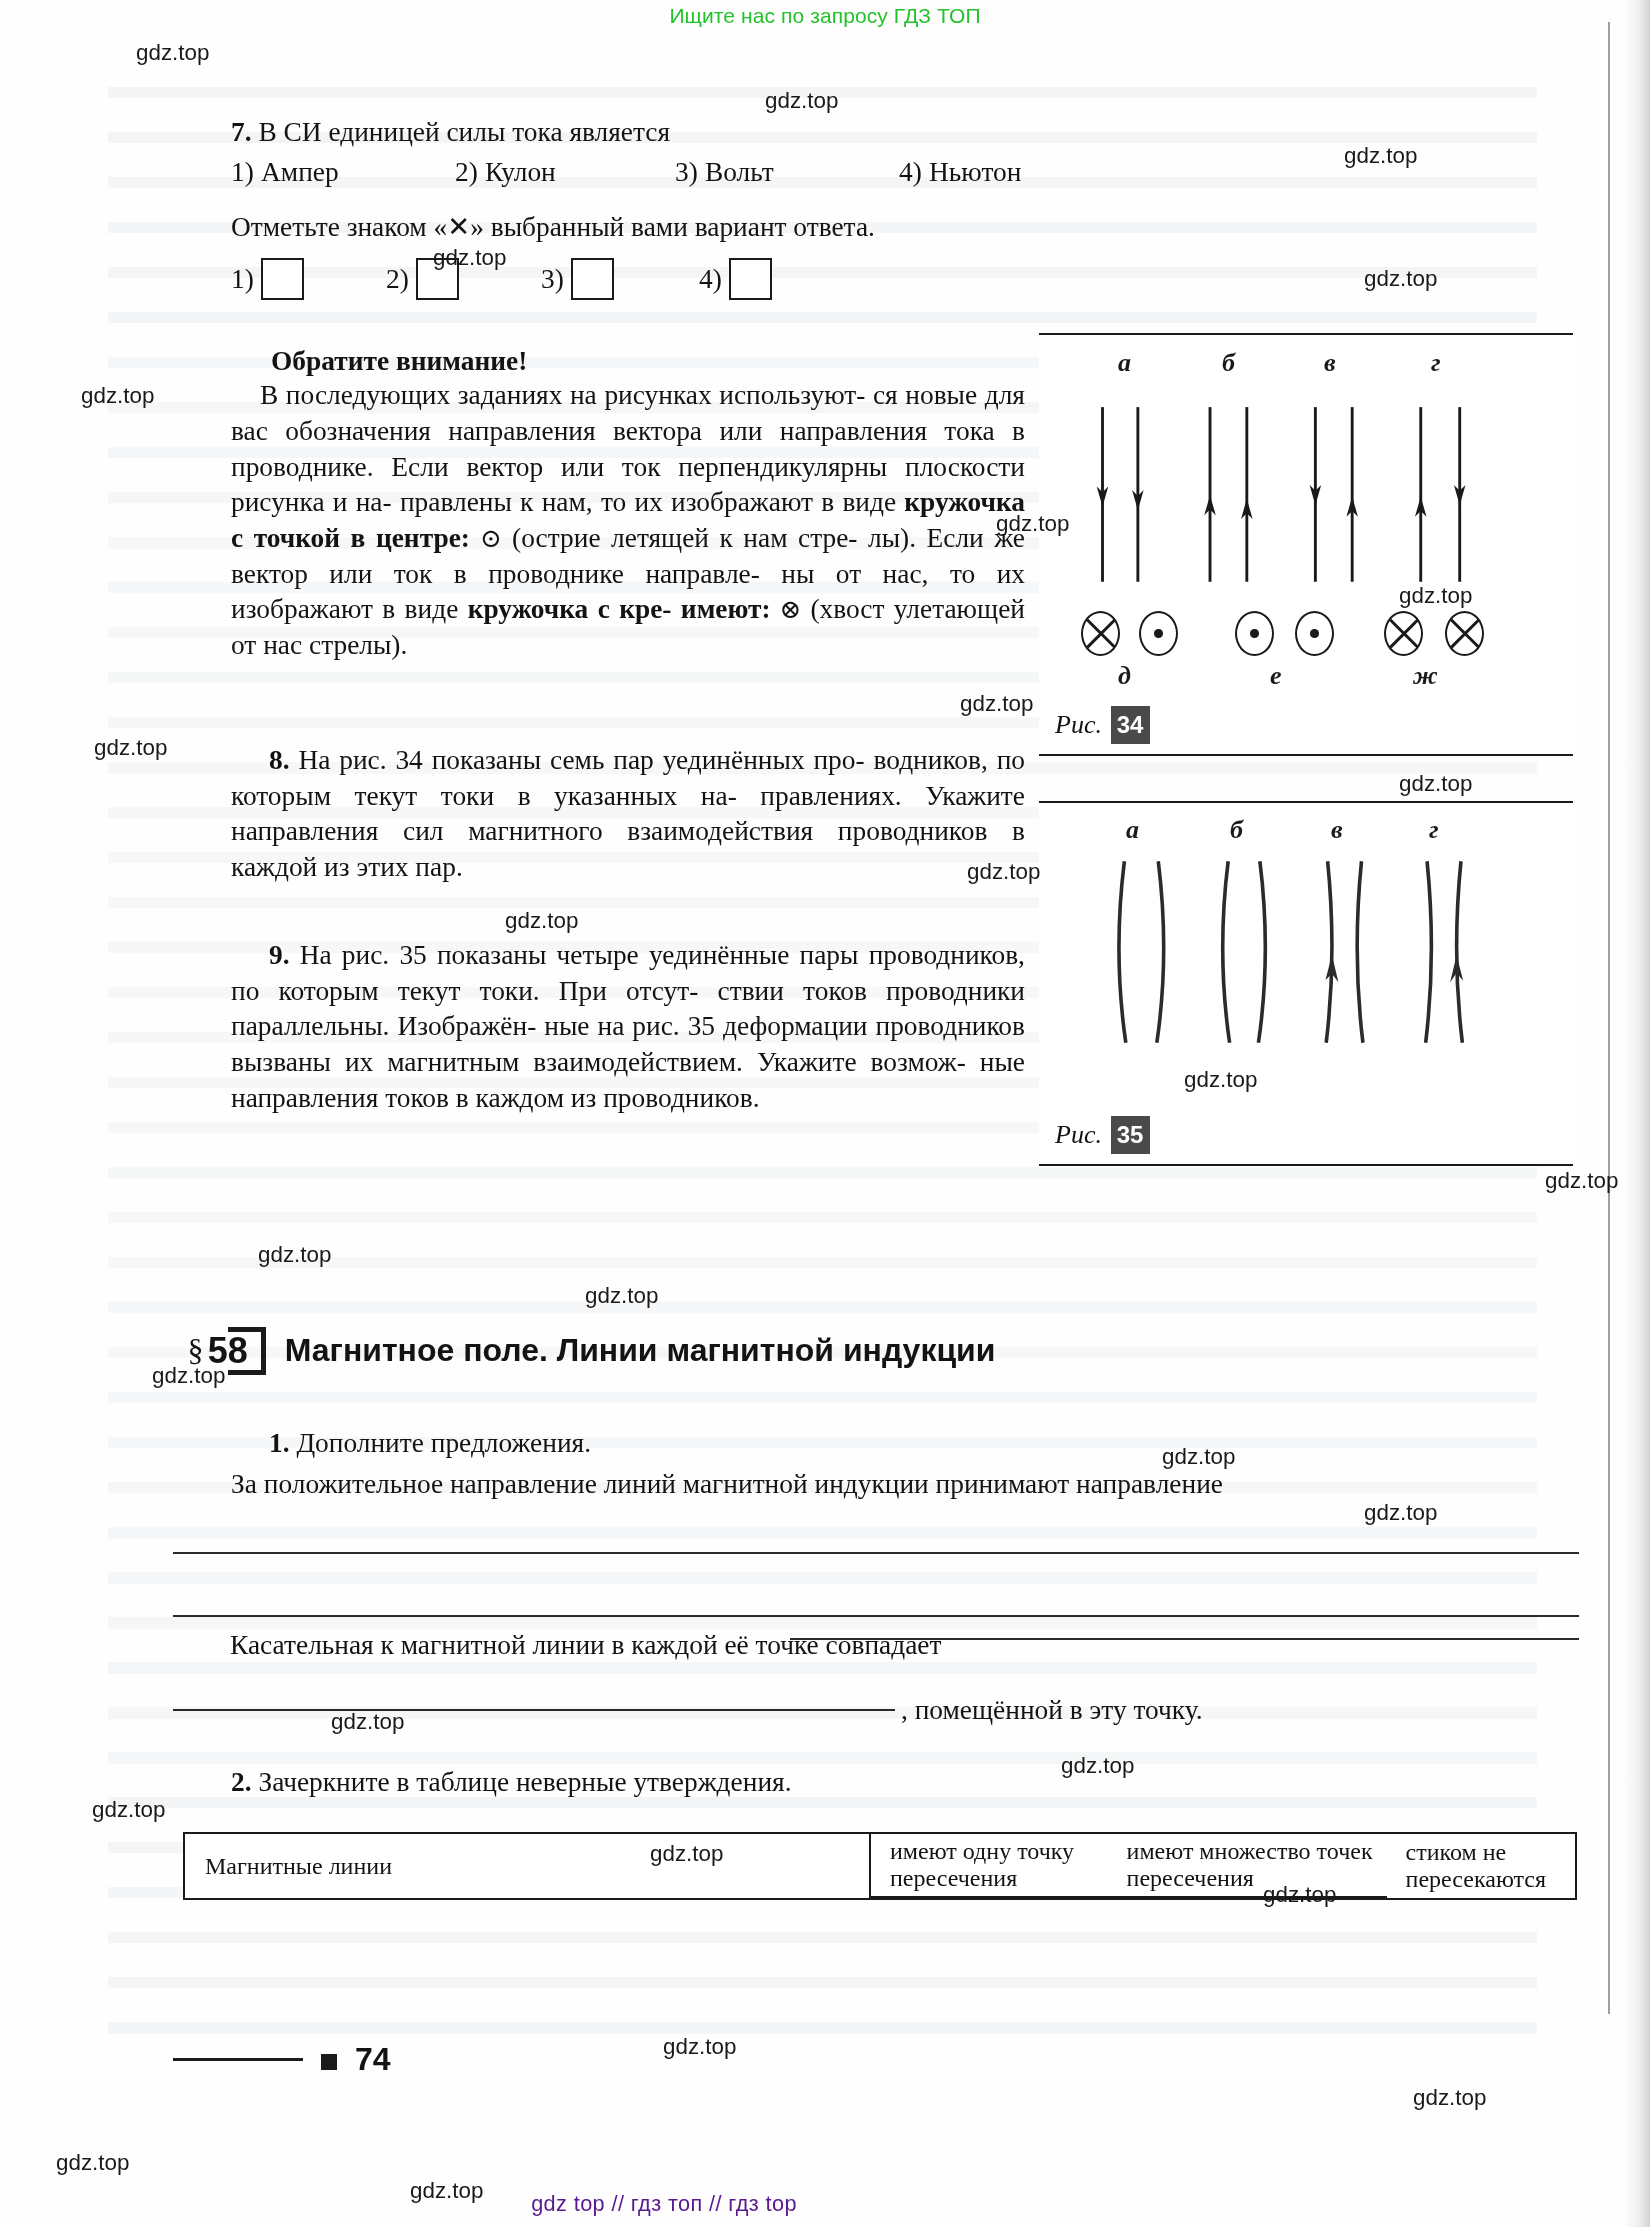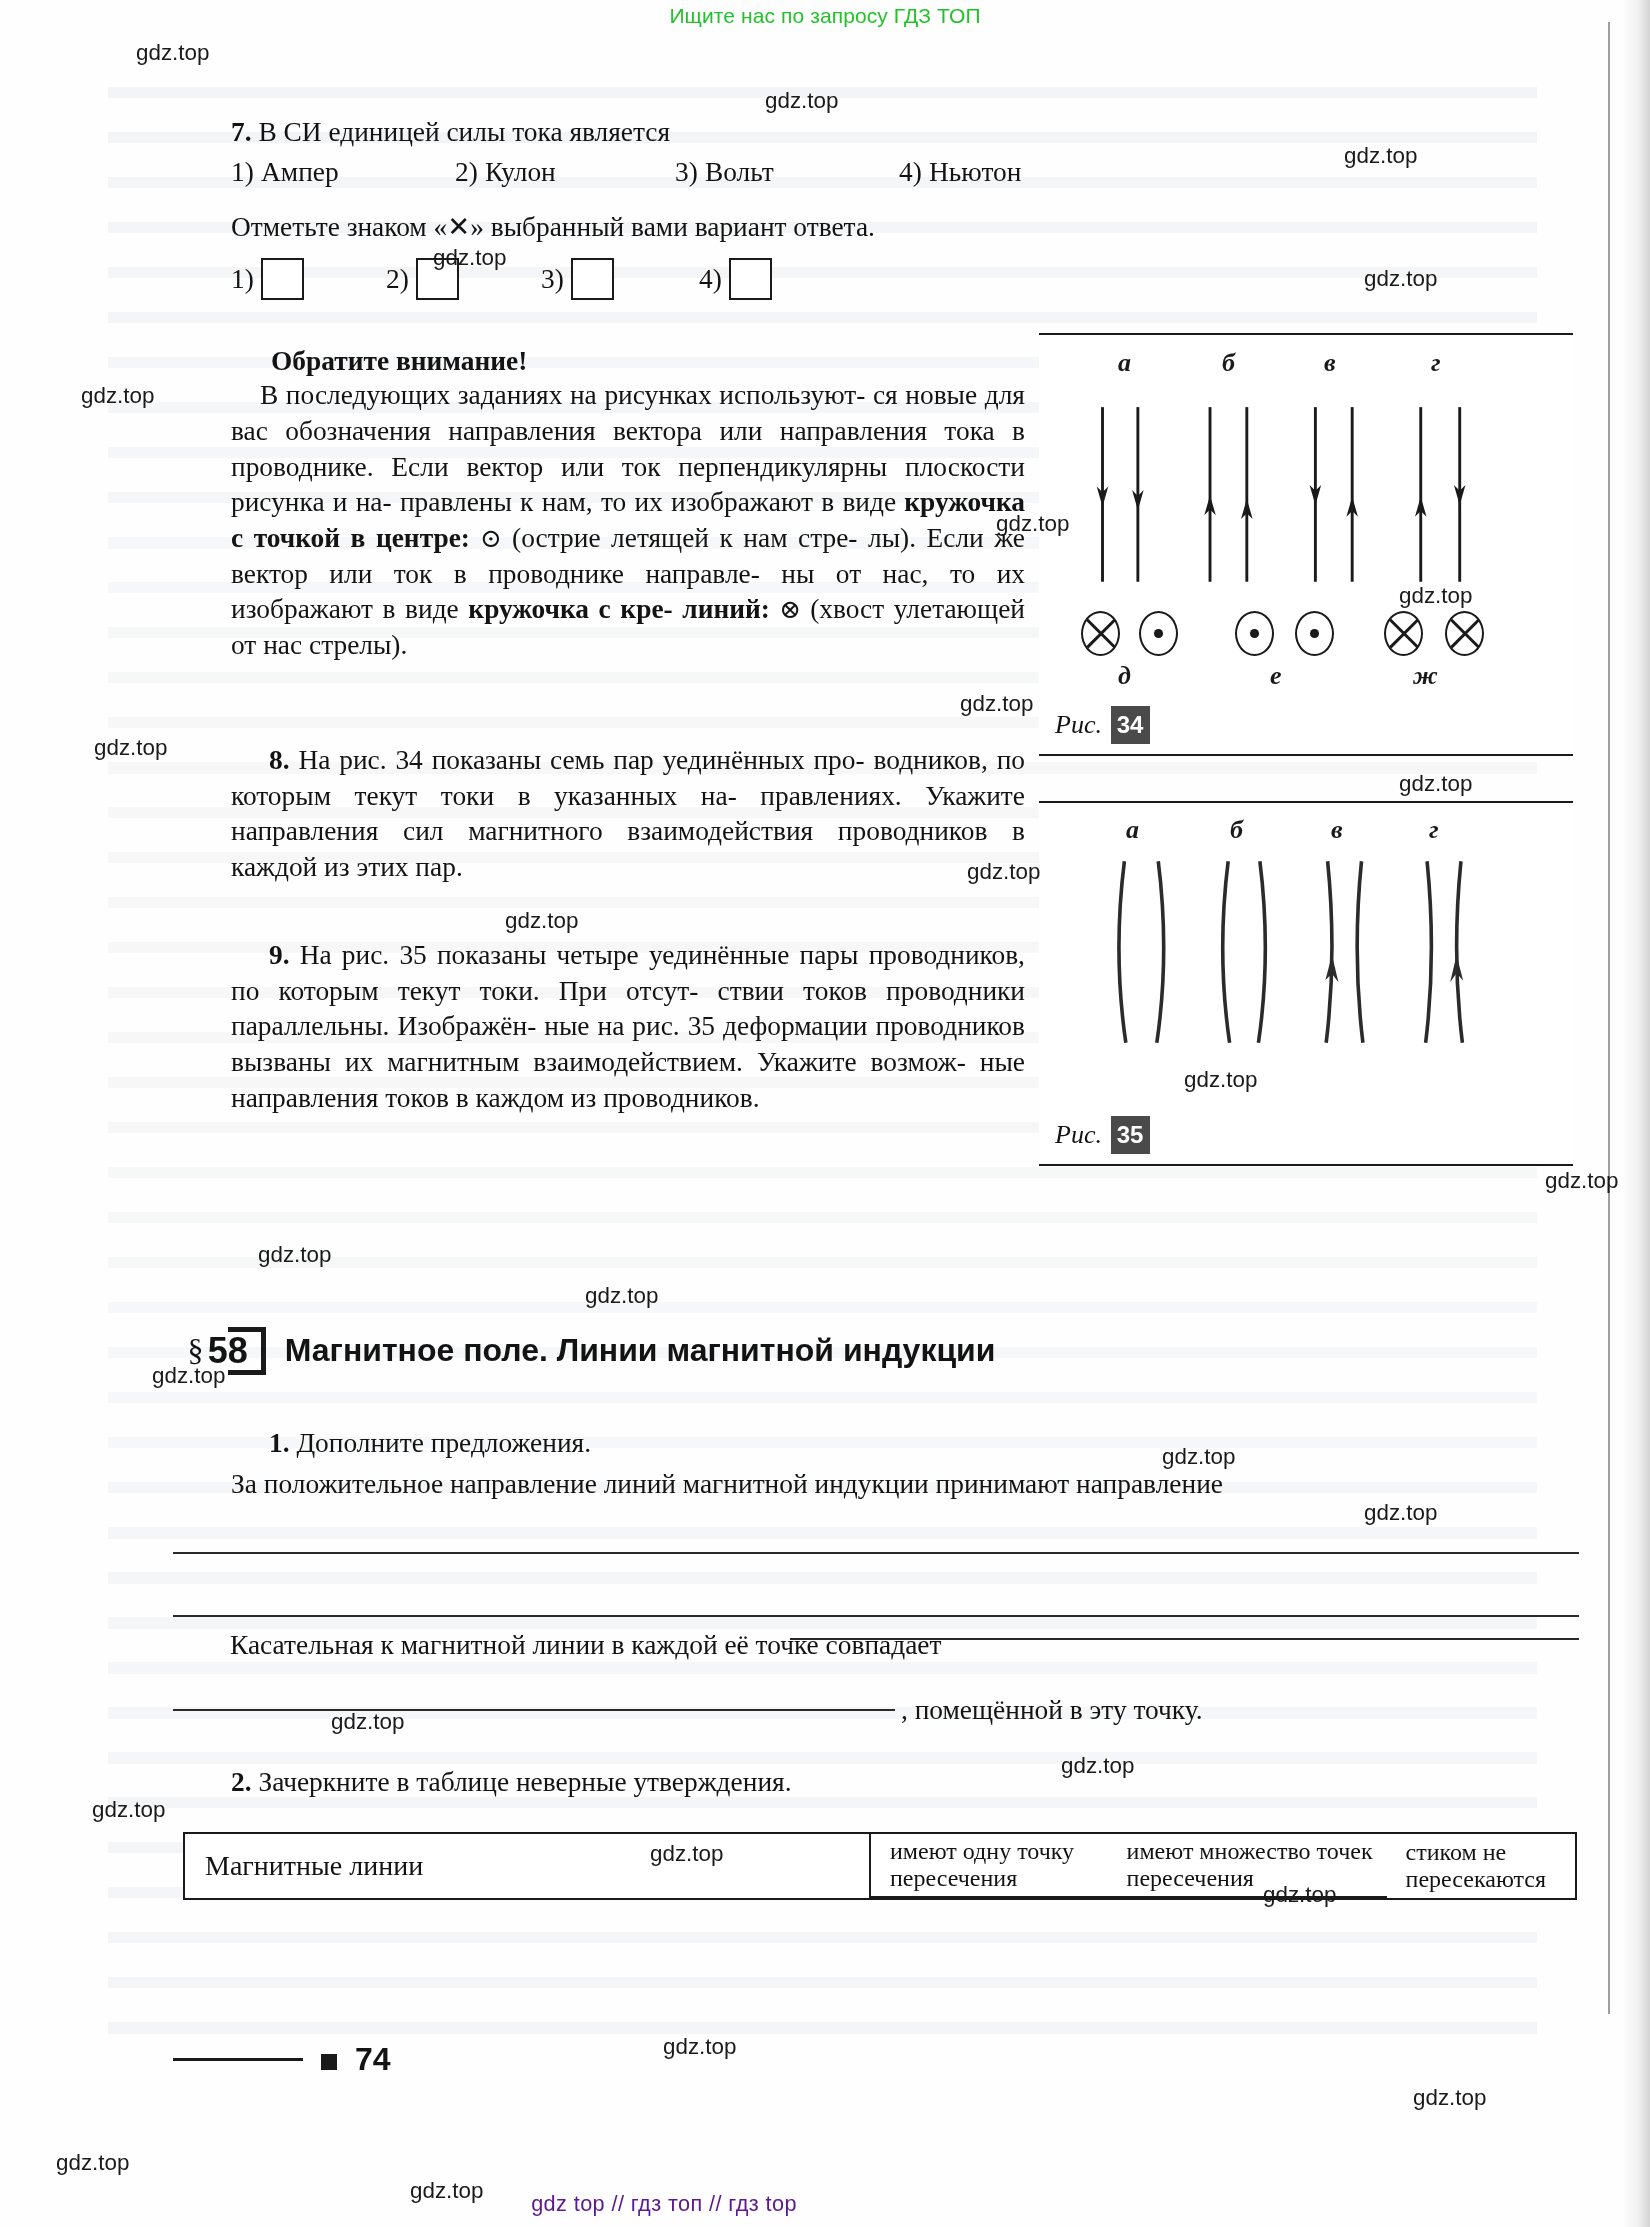--- a/index.html
+++ b/index.html
@@ -126,21 +126,21 @@
   #rl3{position:absolute;left:790px;top:1638px;width:789px;height:2.2px;background:#2a2a2a;}
   #rl4{position:absolute;left:173px;top:1709px;width:722px;height:2.2px;background:#2a2a2a;}
   #tang2{position:absolute;left:901px;top:1695px;font-size:27.4px;}
   #ex2q{position:absolute;left:231px;top:1767px;font-size:27.4px;}
 
   
   #tbl{position:absolute;left:183px;top:1832px;width:1390px;border:2.9px solid #1a1a1a;
        display:flex;background:#fff;}
   #tbl .lcell{
     width:686px;border-right:2.9px solid #1a1a1a;display:flex;align-items:center;
-    padding-left:20px;font-size:28px;box-sizing:border-box;
+    padding-left:20px;font-size:24px;box-sizing:border-box;
   }
   #tbl .rcol{flex:1;display:flex;}
   #tbl .rcell{
     height:64px;display:flex;align-items:center;padding-left:19px;
     font-size:24px;box-sizing:border-box;border-bottom:2.9px solid #1a1a1a;
   }
   #tbl .rcell:last-child{border-bottom:none;}
 
   
   #pagenum{position:absolute;left:173px;top:2041px;display:flex;align-items:center;gap:18px;}
@@ -210,21 +210,21 @@
     <div class="hdr">Обратите внимание!</div>
     <div class="para">
       <span style="display:inline-block;width:29px;"></span><span>В последующих заданиях на рисунках используют-</span>
       <span>ся новые для вас обозначения направления вектора</span>
       <span>или направления тока в проводнике. Если вектор</span>
       <span>или ток перпендикулярны плоскости рисунка и на-</span>
       <span>правлены к нам, то их изображают в виде </span><span class="b">кружочка</span>
       <span class="b">с точкой в центре:</span><span class="odot"> ⊙ </span><span>(острие летящей к нам стре-</span>
       <span>лы). Если же вектор или ток в проводнике направле-</span>
       <span>ны от нас, то их изображают в виде </span><span class="b">кружочка с кре-</span>
-      <span class="b">линий:</span><span class="otimes"> ⊗ </span><span>(хвост улетающей от нас стрелы).</span>
+      <span class="b">имеют:</span><span class="otimes"> ⊗ </span><span>(хвост улетающей от нас стрелы).</span>
     </div>
   </div>
 
   <div class="col-l" id="t8">
     <div class="para" style="text-indent:38px;">
       <span class="num">8.</span>
       <span>На рис. 34 показаны семь пар уединённых про-</span>
       <span>водников, по которым текут токи в указанных на-</span>
       <span>правлениях. Укажите направления сил магнитного</span>
       <span>взаимодействия проводников в каждой из этих пар.</span>

